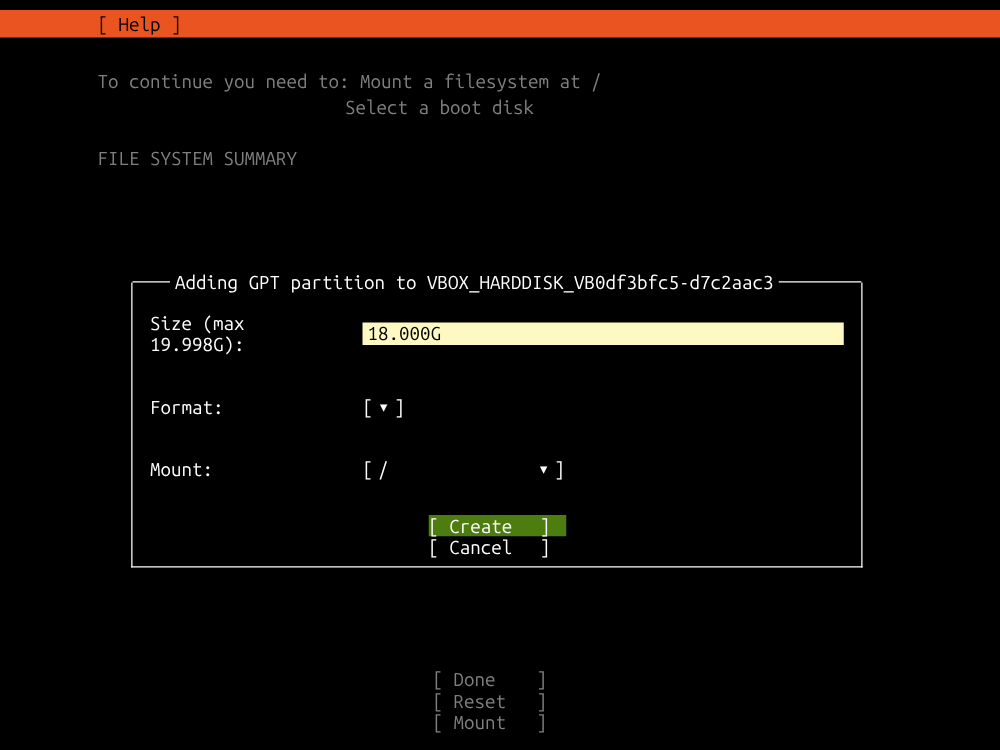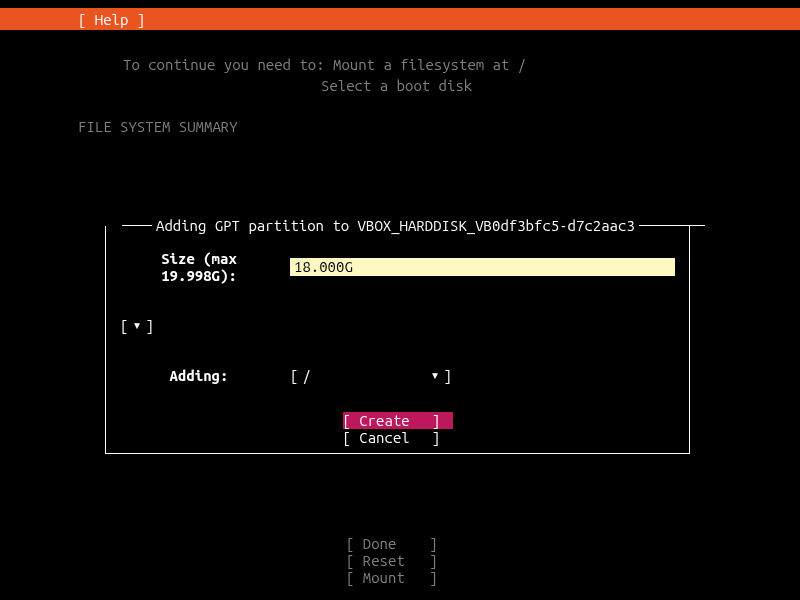--- a/index.html
+++ b/index.html
@@ -26,28 +26,27 @@
       display: flex;
       justify-content: space-between;
       align-items: center;
       padding: 2px 78px 2px 78px;
       height: 22px;
     }
     .header-title {
       font-weight: normal;
     }
     .help-btn {
-      color: #ffffff;
+      color: #000000;
     }
     .content {
       padding: 24px 78px 0 78px;
     }
     .continue-msg {
       line-height: 1.4;
-      margin-left: 45px;
     }
     .continue-line2 {
       padding-left: 198px;
     }
     .section-header {
       margin-top: 22px;
     }
     .no-disks {
       margin-top: 22px;
       padding-left: 18px;
@@ -59,21 +58,21 @@
       width: 585px;
       height: 228px;
       border: 1px solid #fff;
       border-top: none;
     }
     .dialog-title-row {
       display: flex;
       align-items: center;
       position: absolute;
       top: -9px;
-      left: 16px;
+      left: 0;
       width: 100%;
     }
     .dialog-title-left {
       border-top: 1px solid #fff;
       width: 30px;
       flex-shrink: 0;
     }
     .dialog-title {
       color: #fff;
       padding: 0 4px;
@@ -87,23 +86,22 @@
       padding: 24px 14px 0 14px;
       color: #fff;
     }
     .form-row {
       display: flex;
       align-items: center;
       margin-bottom: 4px;
     }
     .form-label {
       width: 170px;
-      text-align: center;
+      text-align: left;
       padding-right: 12px;
-      font-weight: bold;
     }
     .size-input {
       background: #fef9c3;
       color: #000;
       padding: 0 4px;
       flex: 1;
       height: 18px;
       line-height: 18px;
     }
     .form-row-spacer {
@@ -132,21 +130,21 @@
       display: flex;
       flex-direction: column;
       align-items: flex-start;
     }
     .dialog-btn {
       width: 110px;
       text-align: left;
       padding-left: 0;
     }
     .dialog-btn.highlighted {
-      background: #be185d;
+      background: #4d7c0f;
       color: #fff;
     }
     .dialog-btn .btn-label {
       display: inline-block;
       width: 64px;
     }
     .bottom-buttons {
       position: absolute;
       left: 0;
       top: 535px;
@@ -190,29 +188,30 @@
     </div>
     <div class="dialog-title-right"></div>
   </div>
   <div class="dialog-content">
     <div class="form-row">
       <div class="form-label">Size (max 19.998G):</div>
       <div class="size-input">18.000G</div>
     </div>
     <div class="form-row-spacer"></div>
     <div class="form-row">
+      <div class="form-label">Format:</div>
       <div class="select-field">
         <span class="select-bracket-l">[</span>
         <span class="select-arrow">▾</span>
         <span>]</span>
       </div>
     </div>
     <div class="form-row-spacer"></div>
     <div class="form-row">
-      <div class="form-label">Adding:</div>
+      <div class="form-label">Mount:</div>
       <div class="select-field">
         <span class="select-bracket-l">[</span>
         <span class="select-value">/</span>
         <span class="select-arrow">▾</span>
         <span>]</span>
       </div>
     </div>
     <div class="button-row">
       <div class="dialog-buttons">
         <div class="dialog-btn highlighted">[ <span class="btn-label">Create</span> ]</div>

